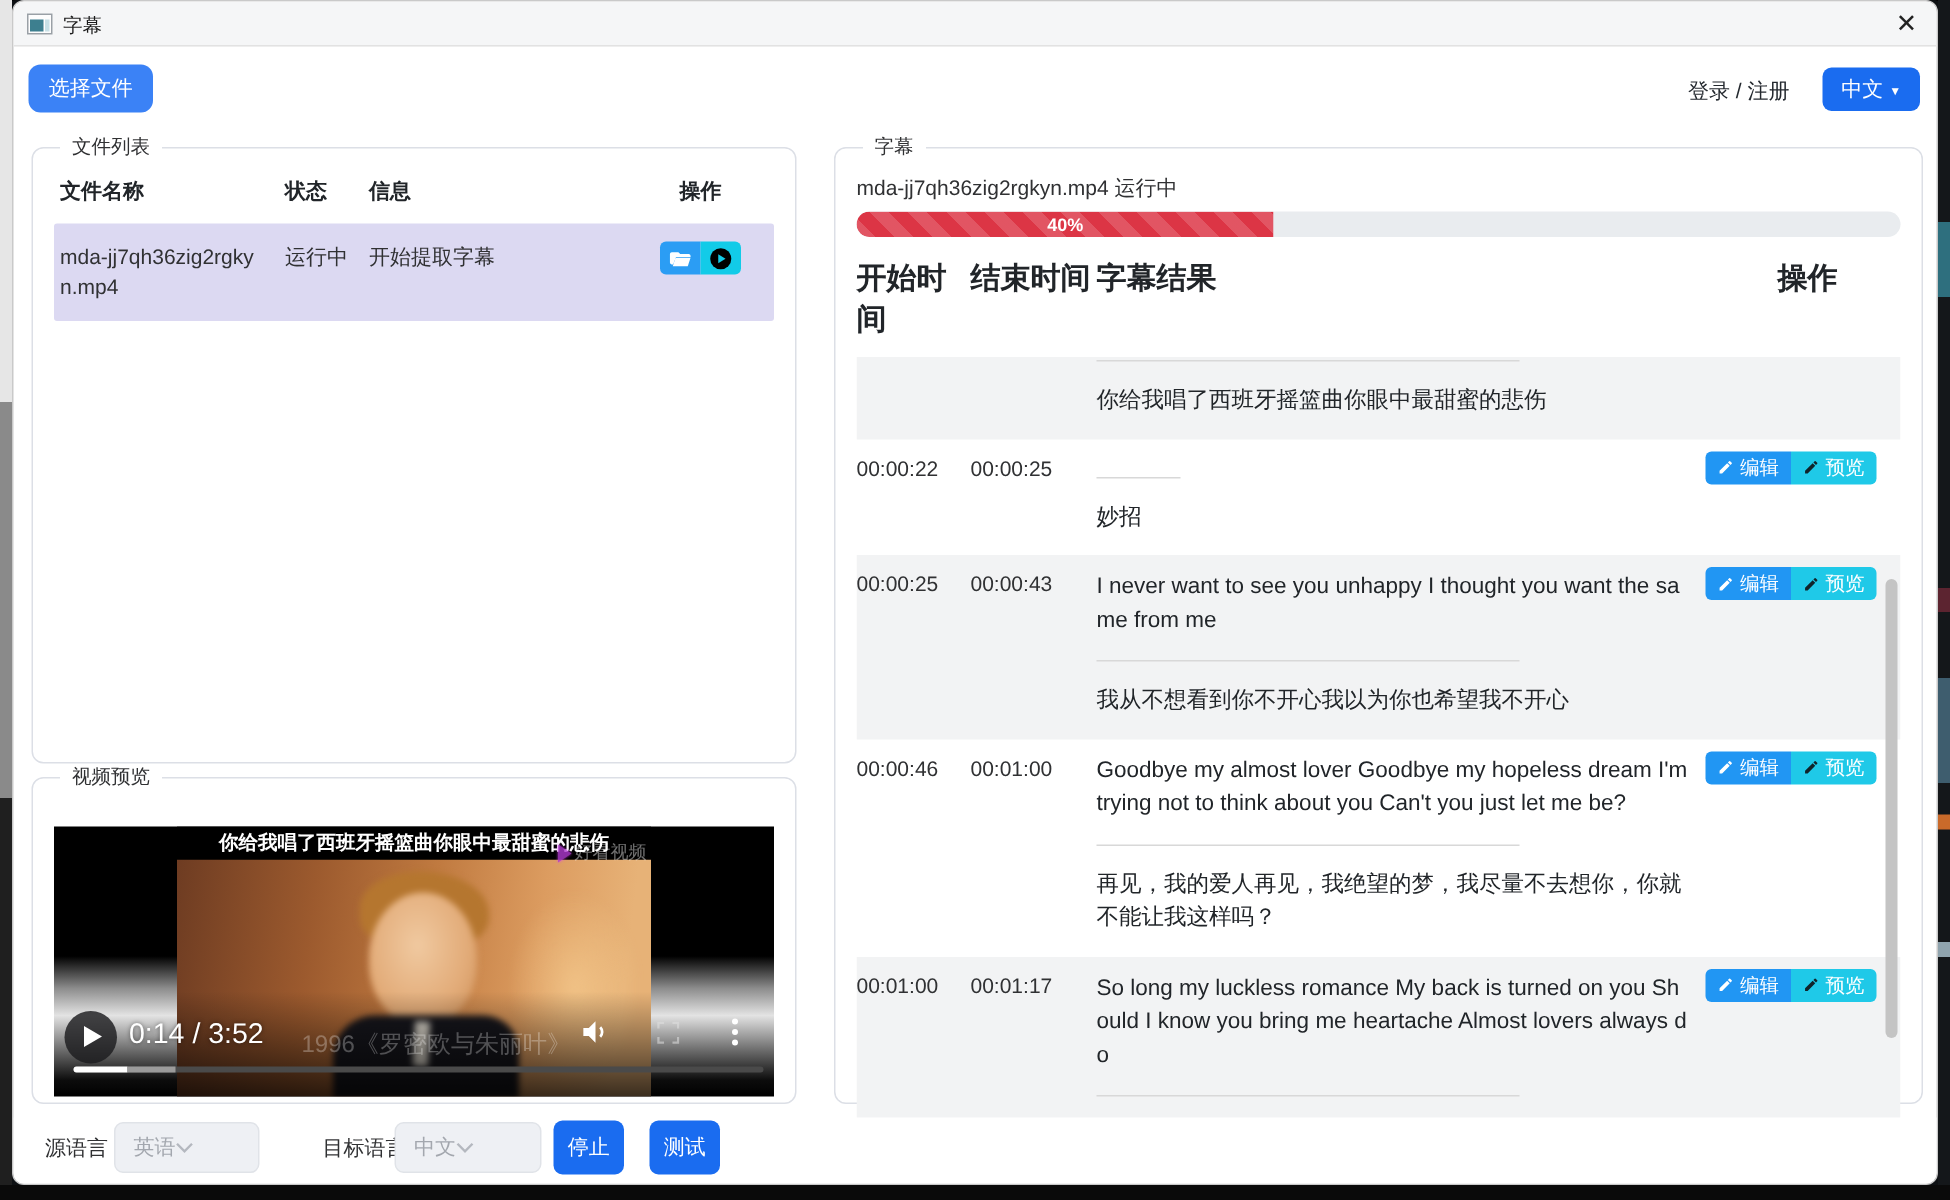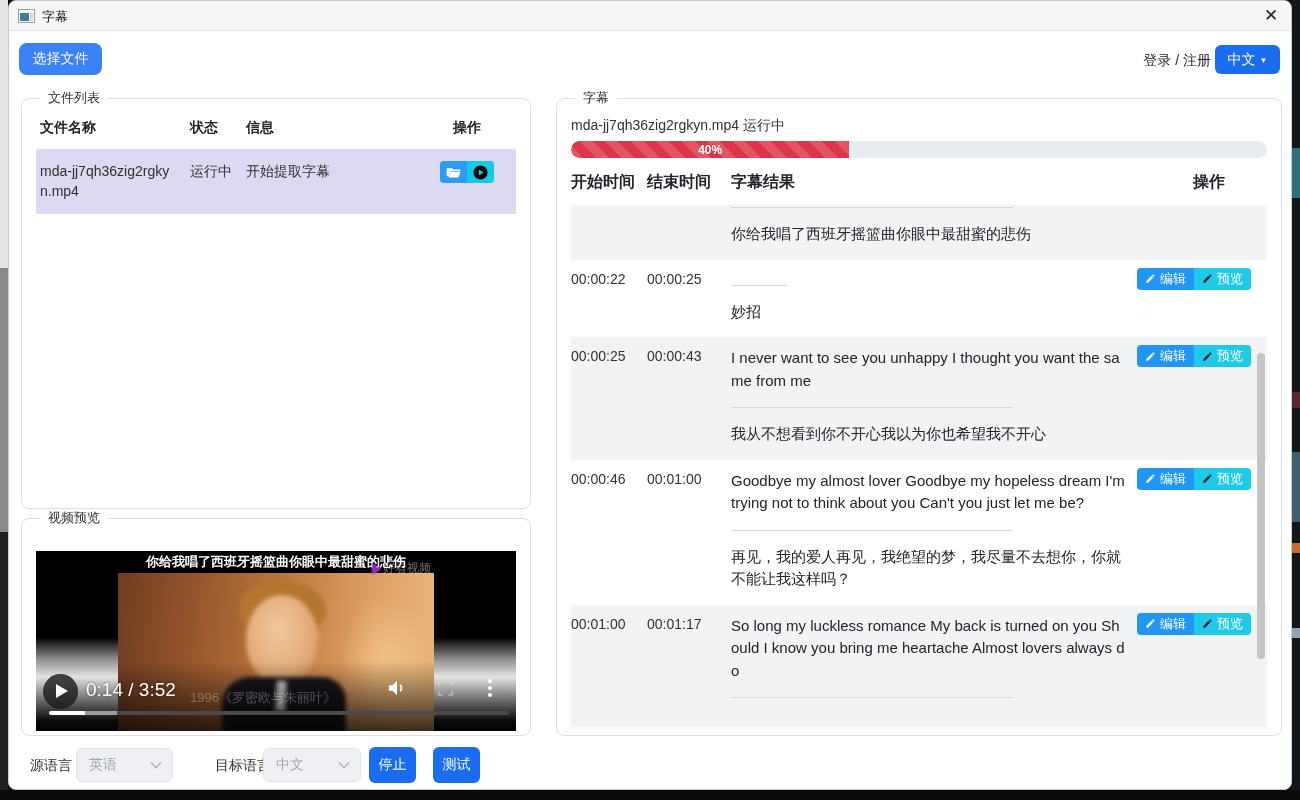--- a/index.html
+++ b/index.html
@@ -23,21 +23,21 @@
   .win-icon i { position:absolute; left:1px; top:3px; width:9px; height:8px; background:#3d7f8f; }
   .win-icon b { position:absolute; right:1px; top:3px; width:3px; height:8px; background:#c8e0e6; }
   .win-title { position:absolute; left:33px; top:7px; font-size:13px; color:#1a1a1a; }
   .win-close { position:absolute; right:10px; top:5px; width:20px; height:20px; cursor:pointer; color:#222;
                font-size:17px; line-height:20px; text-align:center; font-weight:400; }
 
   .btn { display:inline-flex; align-items:center; justify-content:center; border:none; cursor:pointer;
          color:#fff; font-family:inherit; }
   .select-file-btn { position:absolute; left:10px; top:42px; width:83px; height:32px; background:#3b82f6;
                      border-radius:8px; font-size:14px; }
-  .login-link { position:absolute; right:80px; top:51px; font-size:14px; color:#24292f; cursor:pointer; }
+  .login-link { position:absolute; right:98px; top:51px; font-size:14px; color:#24292f; cursor:pointer; }
   .lang-btn { position:absolute; right:11px; top:44px; width:65px; height:29px; background:#1a6cf0;
               border-radius:6px; font-size:14px; gap:4px; }
   .lang-btn .caret { font-size:8px; transform:translateY(1px); }
 
   fieldset { position:absolute; border:1px solid #dcdfe6; border-radius:8px; background:#fff; }
   legend { margin-left:18px; padding:0 8px; font-size:13px; color:#303133; }
   .fs-files { left:12px; top:88px; width:510px; height:420px; }
   .fs-video { left:12px; top:508px; width:510px; height:227px; }
   .fs-subs  { left:547px; top:88px; width:726px; height:647px; }
   .fs-inner { padding:0 14px; position:relative; height:100%; }
@@ -70,21 +70,21 @@
   .glow { position:absolute; right:6px; top:20px; width:90px; height:130px; background:radial-gradient(rgba(255,220,160,.5), transparent 70%); }
   .sub-bar { position:absolute; left:0; top:0; width:316px; height:22px; background:#000; display:flex;
              align-items:center; justify-content:center; }
   .sub-bar span { color:#fff; font-size:13px; font-weight:bold; white-space:nowrap; letter-spacing:0; }
   .watermark { position:absolute; right:3px; top:9px; display:flex; align-items:center; gap:2px; opacity:.8; }
   .wm-logo { width:0; height:0; border-left:9px solid #b03ad0; border-top:6px solid transparent; border-bottom:6px solid transparent;
              filter:drop-shadow(0 0 1px #e040fb); }
   .wm-text { color:rgba(255,255,255,.55); font-size:12px; }
   .frame-shade { position:absolute; left:0; bottom:0; width:316px; height:70px;
                  background:linear-gradient(transparent, rgba(0,0,0,.75)); }
-  .src-caption { position:absolute; left:72px; bottom:24px; font-size:13px; color:rgba(255,255,255,.28); }
+  .src-caption { position:absolute; left:83px; bottom:24px; font-size:16px; color:rgba(255,255,255,.28); }
   .controls { position:absolute; left:0; bottom:0; width:480px; height:70px; }
   .play-btn { position:absolute; left:7px; top:13px; width:35px; height:35px; border-radius:50%;
               background:rgba(28,28,30,.82); border:none; cursor:pointer; }
   .play-btn i { position:absolute; left:13px; top:10px; width:0; height:0;
                 border-left:12px solid #fff; border-top:7px solid transparent; border-bottom:7px solid transparent; }
   .time { position:absolute; left:50px; top:18px; color:#fff; font-size:19px; font-weight:500; text-shadow:0 0 3px rgba(0,0,0,.5); }
   .vol { position:absolute; left:350px; top:18px; cursor:pointer; }
   .fullscreen { position:absolute; left:402px; top:20px; cursor:pointer; opacity:.55; }
   .dots { position:absolute; left:452px; top:15px; width:4px; cursor:pointer; }
   .dots b { display:block; width:4px; height:4px; border-radius:50%; background:#fff; margin:3px 0; }
@@ -93,21 +93,21 @@
   .seek .buffered { position:absolute; left:36px; top:0; height:4px; width:32px; background:#9b9b9b; }
 
   
   .status-line { margin-top:10px; font-size:14px; color:#303133; }
   .progress { margin-top:6px; height:17px; background:#e9ecef; border-radius:9px; position:relative; overflow:hidden; }
   .progress-fill { height:17px; background:#dc3545; border-radius:9px 0 0 9px; position:relative;
       background-image:repeating-linear-gradient(45deg, rgba(255,255,255,.16) 0 9px, rgba(255,255,255,0) 9px 18px); }
   .progress-label { position:absolute; top:0; left:0; width:100%; height:18px; display:flex; align-items:center;
       justify-content:center; color:#fff; font-size:12px; font-weight:bold; }
   .stable-head { display:grid; grid-template-columns:76px 84px 1fr 128px; margin-top:14px; padding-bottom:12px; }
-  .stable-head div { font-size:16px; font-weight:bold; color:#212529; }
+  .stable-head div { font-size:20px; font-weight:bold; color:#212529; }
   .stable-head .ops { text-align:right; padding-right:42px; }
   .rows-viewport { position:relative; height:528px; overflow:hidden; }
   .srow { display:grid; grid-template-columns:76px 84px 1fr 128px; }
   .srow.gray { background:#f2f3f4; }
   .srow .tcell { font-size:14px; color:#303133; padding-top:11px; }
   .srow .text { font-size:15px; color:#212529; line-height:1.5; padding:10px 14px 14px 0; word-break:break-all; }
   .srow .text .zh { word-break:normal; }
   .srow .text hr { border:none; border-top:1px solid #d8d8d8; margin:15px 0; width:282px; }
   .srow.first .text { padding-top:2px; }
   .srow.first .text hr { margin-top:0; }
@@ -116,21 +116,21 @@
   .mini-btn { height:22px; display:flex; align-items:center; gap:4px; padding:0 8px; border:none; cursor:pointer;
               font-size:13px; color:#fff; font-family:inherit; white-space:nowrap; }
   .edit-btn { background:#2196f3; border-radius:4px 0 0 4px; }
   .preview-btn { background:#1fc9e8; border-radius:0 4px 4px 0; }
   .scroll-thumb { position:absolute; right:2px; top:148px; width:8px; height:306px; background:#c4c4c4; border-radius:4px; cursor:grab; }
 
   
   .footer { position:absolute; left:0; top:744px; width:1284px; height:46px; background:#fff; }
   .f-label { position:absolute; top:12px; font-size:14px; color:#303133; }
   .f-select { position:absolute; top:3px; height:34px; background:#eef0f4; border:1px solid #e0e3e8; border-radius:6px;
-              display:flex; align-items:center; justify-content:space-between; padding:0 10px 0 12px; cursor:default; }
+              display:flex; align-items:center; padding:0 10px 0 12px; cursor:default; }
   .f-select span { font-size:14px; color:#a3a7ae; }
   .f-btn { position:absolute; top:2px; width:47px; height:36px; background:#1a6cf0; border-radius:6px; font-size:14px; }
   svg { display:block; }
 </style>
 </head>
 <body>
 
 <div class="screen">
 
   <div class="strip-left">

